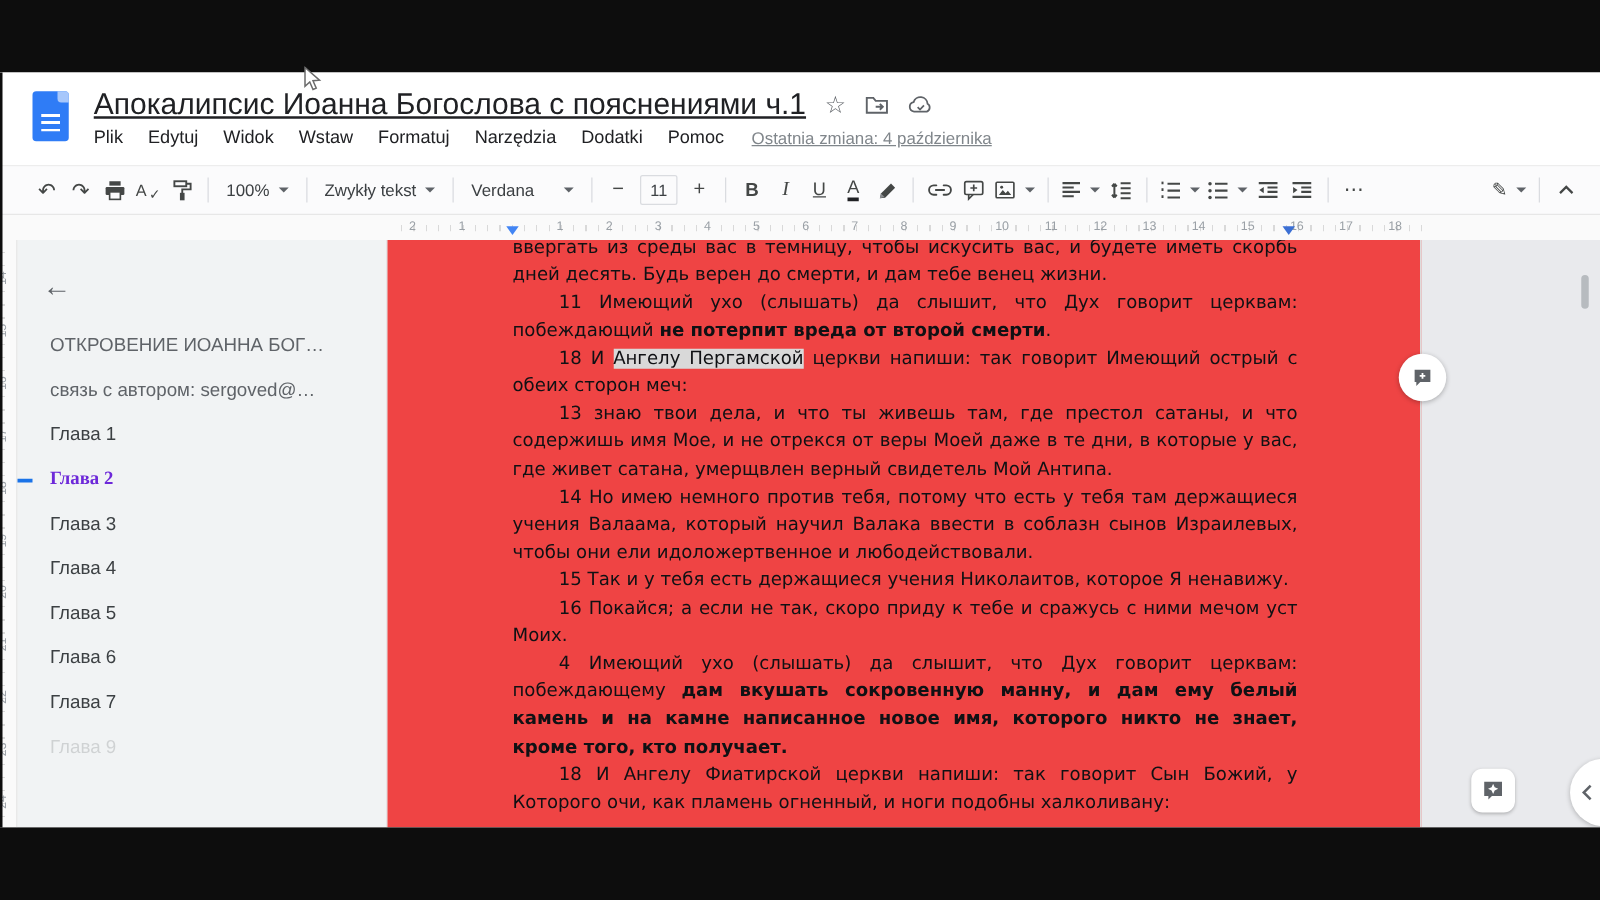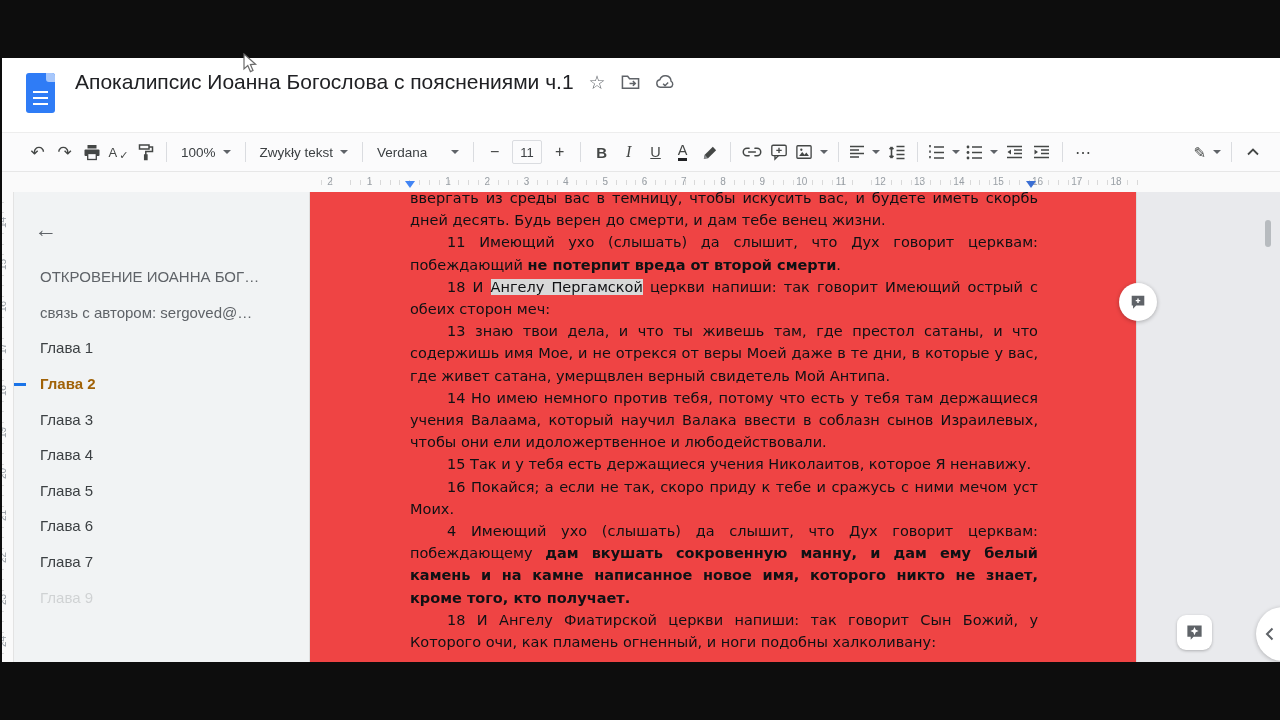--- a/index.html
+++ b/index.html
@@ -11,21 +11,21 @@
   .app { position:absolute; left:0; top:58px; width:1280px; height:604px; background:#fff; }
   .app-left-edge { position:absolute; left:0; top:0; width:2px; height:604px; background:#0d0d0d; z-index:60; }
 
   
   .header { position:absolute; left:0; top:0; width:100%; height:74px; background:#fff; }
   .docs-logo { position:absolute; left:26px; top:15px; width:29px; height:40px; background:#2f7cf6; border-radius:3px; }
   .docs-logo::before { content:""; position:absolute; right:0; top:0; width:9px; height:9px; background:#a7c7fb; border-radius:0 3px 0 3px; }
   .docs-logo::after { content:""; position:absolute; left:7px; top:18px; width:15px; height:14px;
       background:repeating-linear-gradient(to bottom,#fff 0 2.5px, transparent 2.5px 6px); }
   .title-row { position:absolute; left:75px; top:12px; display:flex; align-items:center; gap:15px; }
-  .doc-title { font-size:21px; color:#202124; white-space:nowrap; }
+  .doc-title { font-size:24px; color:#202124; white-space:nowrap;text-decoration:underline; }
   .title-icon { color:#5f6368; display:flex; align-items:center; }
   .menu-row { position:absolute; left:75px; top:44px; display:flex; align-items:center; }
   #menu-items { display:flex; gap:20px; }
   .menu-item { font-size:14.5px; color:#202124; cursor:default; }
   .last-edit { margin-left:22px; font-size:13.5px; color:#80868b; text-decoration:underline; white-space:nowrap; }
   .header-right { position:absolute; right:20px; top:13px; display:flex; align-items:center; gap:25px; }
   .share-btn { display:flex; align-items:center; gap:9px; background:#1a73e8; color:#fff;
       border:none; border-radius:4px; padding:8px 15px 8px 12px; font-size:14px; font-weight:bold;
       box-shadow:0 1px 2px rgba(0,0,0,.25); font-family:inherit; }
   .avatar { width:30px; height:30px; border-radius:50%; background:#dd4b39; color:#fff; font-size:15px;
@@ -116,20 +116,33 @@
             <path d="M1.5 2h5.5l2 2.5h9.5v10H1.5z"></path>
               <path d="M9 9.5h5.5M12.5 7l2.5 2.5-2.5 2.5"></path>
           </svg>
         </span>
         <span class="title-icon">
           <svg width="21" height="16" viewBox="0 0 22 16" fill="none" stroke="#5f6368" stroke-width="1.5">
             <path d="M5.5 13.5a4 4 0 0 1-.4-7.9A6 6 0 0 1 16.8 7a3.6 3.6 0 0 1-.6 6.5z"></path>
             <path d="M8.5 9.8l2 2 3.3-3.4"></path>
           </svg>
         </span>
+      </div>
+      <div class="menu-row">
+        <div id="menu-items">
+            <div class="menu-item">Plik</div>
+            <div class="menu-item">Edytuj</div>
+            <div class="menu-item">Widok</div>
+            <div class="menu-item">Wstaw</div>
+            <div class="menu-item">Formatuj</div>
+            <div class="menu-item">Narzędzia</div>
+            <div class="menu-item">Dodatki</div>
+            <div class="menu-item">Pomoc</div>
+          </div>
+        <span class="last-edit">Ostatnia zmiana: 4 października</span>
       </div>
     </div>
 
     <div class="toolbar">
       <div class="tb">
           <span class="glyph">↶</span>
         </div>
       <div class="tb">
           <span class="glyph">↷</span>
         </div>
@@ -304,21 +317,21 @@
           </div>
         </div>
 
       <div class="sidebar">
         <span class="back-arrow">←</span>
         <div class="active-marker" style="background: rgb(26, 115, 232);"></div>
         <div id="outline">
             <div class="outline-item muted">ОТКРОВЕНИЕ ИОАННА БОГ…</div>
             <div class="outline-item muted">связь с автором: sergoved@…</div>
             <div class="outline-item">Глава 1</div>
-            <div class="outline-item active" style="color: #a16207;">Глава 2</div>
+            <div class="outline-item active" style="color: #6d28d9; font-family: Liberation Serif, serif;">Глава 2</div>
             <div class="outline-item">Глава 3</div>
             <div class="outline-item">Глава 4</div>
             <div class="outline-item">Глава 5</div>
             <div class="outline-item">Глава 6</div>
             <div class="outline-item">Глава 7</div>
             <div class="outline-item faded-more">Глава 9</div>
           </div>
       </div>
 
       <div class="canvas">

